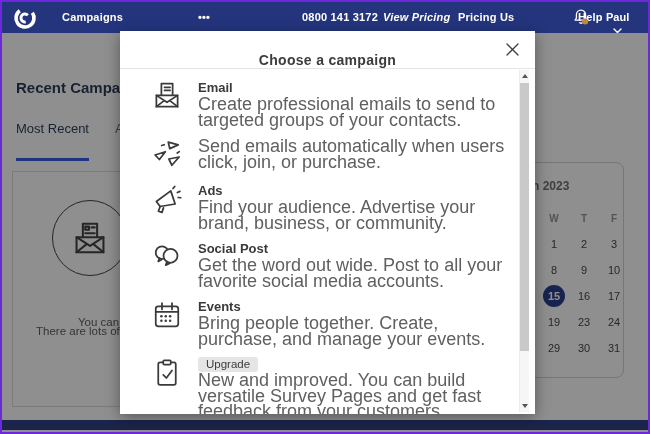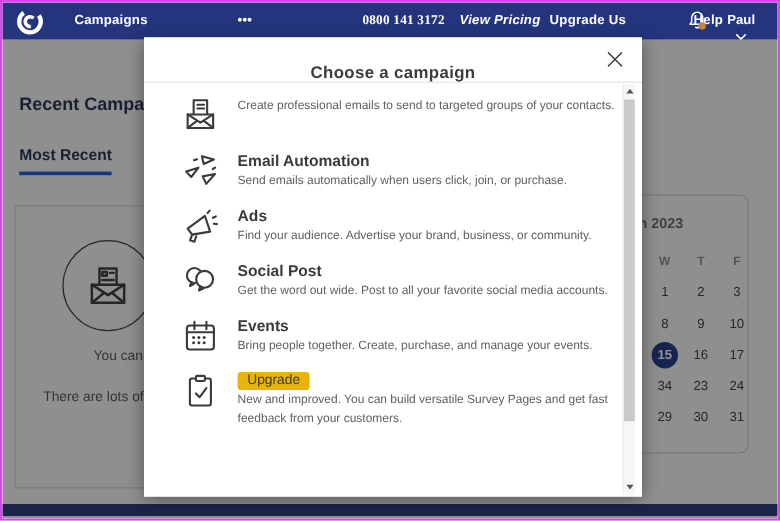--- a/index.html
+++ b/index.html
@@ -1,30 +1,30 @@
 <!DOCTYPE html>
 <html><head>
 <meta charset="utf-8">
 <style>
   * { box-sizing: border-box; margin: 0; padding: 0; }
   body { font-family: "Liberation Sans", sans-serif; background:#fff; }
-  .frame { position:relative; width:650px; height:434px; border:2px solid #d946ef; background:#fff; overflow:hidden; }
+  .frame { position:relative; width:650px; height:434px; border:2px solid #6d28d9; background:#fff; overflow:hidden; }
 
   
   .navbar { position:absolute; top:0; left:0; right:0; height:31px; background:#24357e; z-index:1; }
   .logo { position:absolute; left:10px; top:3px; }
   .nav-item { position:absolute; top:9px; color:#fff; font-size:11px; font-weight:bold; letter-spacing:.2px; cursor:pointer; white-space:nowrap; }
   .bell-wrap { position:absolute; left:570px; top:6px; cursor:pointer; }
   .user-wrap { position:absolute; left:604px; top:9px; color:#fff; font-size:11px; font-weight:bold; cursor:pointer; display:flex; align-items:center; gap:5px;flex-direction:column; }
 
   
   .page { position:absolute; top:31px; left:0; right:0; bottom:0; background:#fff; }
   .page-heading { position:absolute; left:14px; top:46px; font-size:15px; font-weight:bold; color:#1e3050; }
   .tabs { position:absolute; left:14px; top:88px; display:flex; gap:26px; }
-  .tab { font-size:13px; font-weight:bold; color:#5b6573; padding-bottom:7px; cursor:pointer; white-space:nowrap; }
+  .tab { font-size:13px; font-weight:normal; color:#5b6573; padding-bottom:22px; cursor:pointer; white-space:nowrap; }
   .tab.active { color:#1e3050; border-bottom:3px solid #2257e7; }
   .recent-card { position:absolute; left:10px; top:138px; width:512px; height:236px; background:#fff; border:1px solid #d9d9d9; }
   .bg-circle { position:absolute; width:76px; height:76px; border:1.5px solid #3a3a3a; border-radius:50%; background:#fff; display:flex; align-items:center; justify-content:center; }
   .bg-text { position:absolute; font-size:11.5px; color:#555; white-space:nowrap; }
 
   
   .cal-card { position:absolute; left:400px; top:129px; width:222px; height:216px; background:#fff; border:1px solid #d0d0d0; border-radius:8px; }
   .cal-month { position:absolute; left:101px; top:16px; font-size:12px; font-weight:bold; color:#6a6a6a; white-space:nowrap; }
   .cal-grid { position:absolute; left:136px; top:42px; display:grid; grid-template-columns:30px 30px 30px; grid-auto-rows:26px; }
   .cal-cell { display:flex; align-items:center; justify-content:center; font-size:11px; color:#3b3b3b; cursor:pointer; }
@@ -37,22 +37,22 @@
   .modal { position:absolute; left:118px; top:29px; width:415px; height:383px; background:#fff; z-index:3; box-shadow:0 3px 14px rgba(0,0,0,.4); }
   .modal-header { position:relative; height:38px; border-bottom:1px solid #e4e4e4; display:flex; align-items:flex-end; justify-content:center; }
   .modal-title { font-size:14px; font-weight:bold; color:#3c3c3c; letter-spacing:.3px; }
   .modal-close { position:absolute; right:14px; top:9px; width:18px; height:18px; display:flex; align-items:center; justify-content:center; cursor:pointer; }
   .modal-body { position:absolute; top:39px; left:0; right:16px; bottom:0; padding:5px 0 4px 32px; overflow:hidden; }
   .m-item { display:flex; gap:16px; padding:5px 0; cursor:pointer; }
   .m-icon { flex:0 0 30px; padding-top:1px; }
   .m-text { width:330px; }
   .m-title-row { display:flex; align-items:center; gap:8px; }
   .m-title { font-size:13px; font-weight:bold; color:#3a3a3a; line-height:16px; }
-  .m-badge { background:#eab308; color:#3c3c3c; font-size:11.5px; padding:1px 8px 2px; border-radius:3px; }
-  .m-desc { font-size:10px; color:#606060; line-height:15.5px; margin-top:1px; }
+  .m-badge { background:#e5e5e5; color:#3c3c3c; font-size:11.5px; padding:1px 8px 2px; border-radius:3px; }
+  .m-desc { font-size:18px; color:#606060; line-height:15.5px; margin-top:1px; }
 
   
   .sbar { position:absolute; top:39px; right:6px; bottom:2px; width:10px; background:#f6f6f6; border-left:1px solid #ececec; }
   .sbar-thumb { position:absolute; top:13px; left:0; width:9px; height:268px; background:#c9c9c9; cursor:grab; }
   .sarrow { position:absolute; left:2px; width:0; height:0; border-left:3px solid transparent; border-right:3px solid transparent; }
   .sarrow.up { top:4px; border-bottom:4px solid #555; }
   .sarrow.down { bottom:4px; border-top:4px solid #555; }
 </style>
 </head>
 <body>
@@ -65,23 +65,23 @@
         <circle cx="13" cy="13" r="9" stroke="#fff" stroke-width="3.6" stroke-dasharray="42 15" transform="rotate(-35 13 13)"></circle>
         <circle cx="13" cy="13" r="4" stroke="#fff" stroke-width="3" stroke-dasharray="16 9" transform="rotate(80 13 13)"></circle>
       </svg>
     </span>
     <nav id="nav-left">
         <span class="nav-item" style="left: 60px;">Campaigns</span>
         <span class="nav-item" style="left: 131px; margin-top: 24px;">Contacts</span>
         <span class="nav-item" style="left: 196px;">•••</span>
       </nav>
     <nav id="nav-right">
-        <span class="nav-item" style="left: 300px; font-family: Liberation Serif, serif;">0800 141 3172</span>
+        <span class="nav-item" style="left: 300px;">0800 141 3172</span>
         <span class="nav-item" style="left: 381px; font-style: italic;">View Pricing</span>
-        <span class="nav-item" style="left: 456px;">Upgrade Us</span>
+        <span class="nav-item" style="left: 456px;">Pricing Us</span>
         <span class="nav-item" style="left: 531px; padding-left: 45px;">Help</span>
       </nav>
     <span class="bell-wrap">
       <svg width="18" height="18" viewBox="0 0 18 18" fill="none">
         <path d="M9 2.2a4.6 4.6 0 0 1 4.6 4.6v3.2l1.3 2.2H3.1l1.3-2.2V6.8A4.6 4.6 0 0 1 9 2.2Z" stroke="#fff" stroke-width="1.3" stroke-linejoin="round"></path>
         <path d="M7.5 14.2a1.6 1.6 0 0 0 3 0" stroke="#fff" stroke-width="1.3"></path>
         <circle cx="13.2" cy="13.6" r="3" fill="#c8872e"></circle>
       </svg>
     </span>
     <span class="user-wrap">
@@ -110,41 +110,41 @@
       </svg>
     </div>
     <div class="bg-circle" style="left:120px; top:167px;">
       <svg width="38" height="38" viewBox="0 0 24 24" fill="none" stroke="#3a3a3a" stroke-width="1.3" stroke-linecap="round" stroke-linejoin="round">
         <path d="M13 2.5l8 2.2-6.8 3z" fill="#fff"></path>
         <path d="M2.5 12.8l8.2-2.6-4.8 6.2z" fill="#fff"></path>
         <path d="M13.5 16l8.2-1.6-5.8 6.6z" fill="#fff"></path>
         <path d="M9.8 4.6l-2.1.6M20.2 11.2l1.6-1.1"></path>
       </svg>
     </div>
-    <span class="bg-text" style="left:76px; top:258px;">You can</span>
+    <span class="bg-text" style="left:76px; top:283px;">You can</span>
     <span class="bg-text" style="left:34px; top:292px;">There are lots of wa</span>
 
     <div class="cal-card">
       <span class="cal-month">March 2023</span>
       <div class="cal-grid" id="cal-grid">
           <div class="cal-cell cal-head">W</div>
           <div class="cal-cell cal-head">T</div>
           <div class="cal-cell cal-head">F</div>
           <div class="cal-cell">1</div>
           <div class="cal-cell">2</div>
           <div class="cal-cell">3</div>
           <div class="cal-cell">8</div>
           <div class="cal-cell">9</div>
           <div class="cal-cell">10</div>
           <div class="cal-cell">
             <span class="cal-sel">15</span>
           </div>
           <div class="cal-cell">16</div>
           <div class="cal-cell">17</div>
-          <div class="cal-cell">34</div>
+          <div class="cal-cell">19</div>
           <div class="cal-cell">23</div>
           <div class="cal-cell">24</div>
           <div class="cal-cell">29</div>
           <div class="cal-cell">30</div>
           <div class="cal-cell">31</div>
         </div>
     </div>
 
     <div class="page-footer"></div>
   </div>
@@ -162,34 +162,34 @@
     </div>
     <div class="modal-body" id="modal-items">
         <div class="m-item">
           <span class="m-icon"><svg width="30" height="30" viewBox="0 0 24 24" fill="none" stroke="#3a3a3a" stroke-width="1.4" stroke-linecap="round" stroke-linejoin="round">
               <rect x="7.5" y="2" width="9" height="10" fill="#fff"></rect>
               <path d="M10 5h4.5M10 7.5h4.5"></path>
               <path d="M3.5 11.5h17v9h-17z" fill="#fff"></path>
               <path d="M3.5 11.5L12 17l8.5-5.5M3.5 20.5l6-4.6M20.5 20.5l-6-4.6"></path>
             </svg></span>
           <div class="m-text">
+            <div class="m-title-row">
+              <span class="m-title">Email</span>
+            </div>
             <div class="m-desc">Create professional emails to send to targeted groups of your contacts.</div>
           </div>
         </div>
         <div class="m-item">
           <span class="m-icon"><svg width="30" height="30" viewBox="0 0 24 24" fill="none" stroke="#3a3a3a" stroke-width="1.4" stroke-linecap="round" stroke-linejoin="round">
               <path d="M13 2.5l8 2.2-6.8 3z" fill="#fff"></path>
               <path d="M2.5 12.8l8.2-2.6-4.8 6.2z" fill="#fff"></path>
               <path d="M13.5 16l8.2-1.6-5.8 6.6z" fill="#fff"></path>
               <path d="M9.8 4.6l-2.1.6M20.2 11.2l1.6-1.1"></path>
             </svg></span>
           <div class="m-text">
-            <div class="m-title-row">
-              <span class="m-title">Email Automation</span>
-            </div>
             <div class="m-desc">Send emails automatically when users click, join, or purchase.</div>
           </div>
         </div>
         <div class="m-item">
           <span class="m-icon"><svg width="30" height="30" viewBox="0 0 24 24" fill="none" stroke="#3a3a3a" stroke-width="1.4" stroke-linecap="round" stroke-linejoin="round">
               <path d="M3.5 14L15 5.5l3.5 10.5L6.5 18z" fill="#fff"></path>
               <path d="M6.5 18l-1.4 3.8 2.9.9 1.2-3.6"></path>
               <path d="M16.8 3.6L18.2 2M20.3 6.8l2-.9M21 10.8l2 .2"></path>
             </svg></span>
           <div class="m-text">

